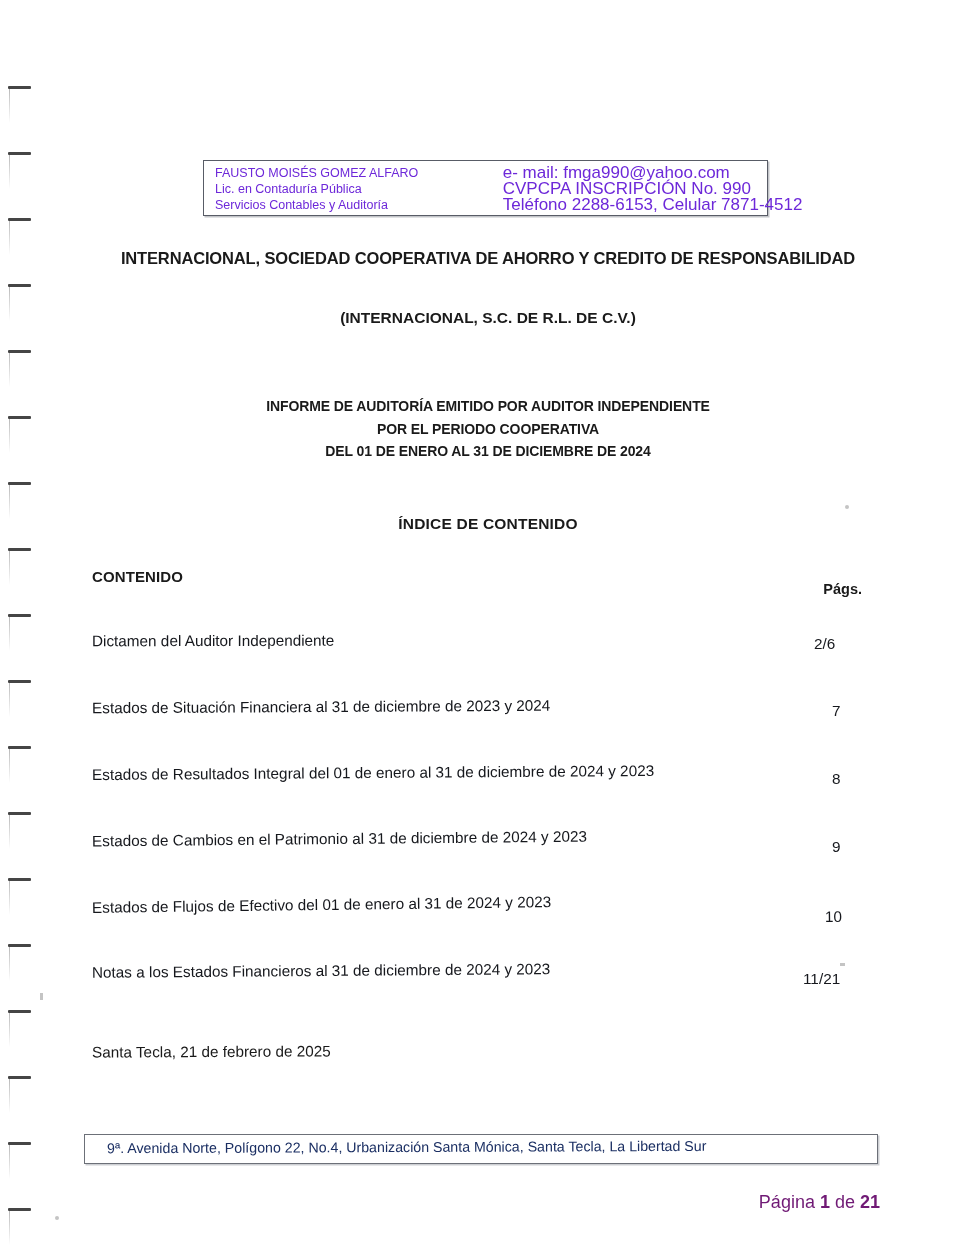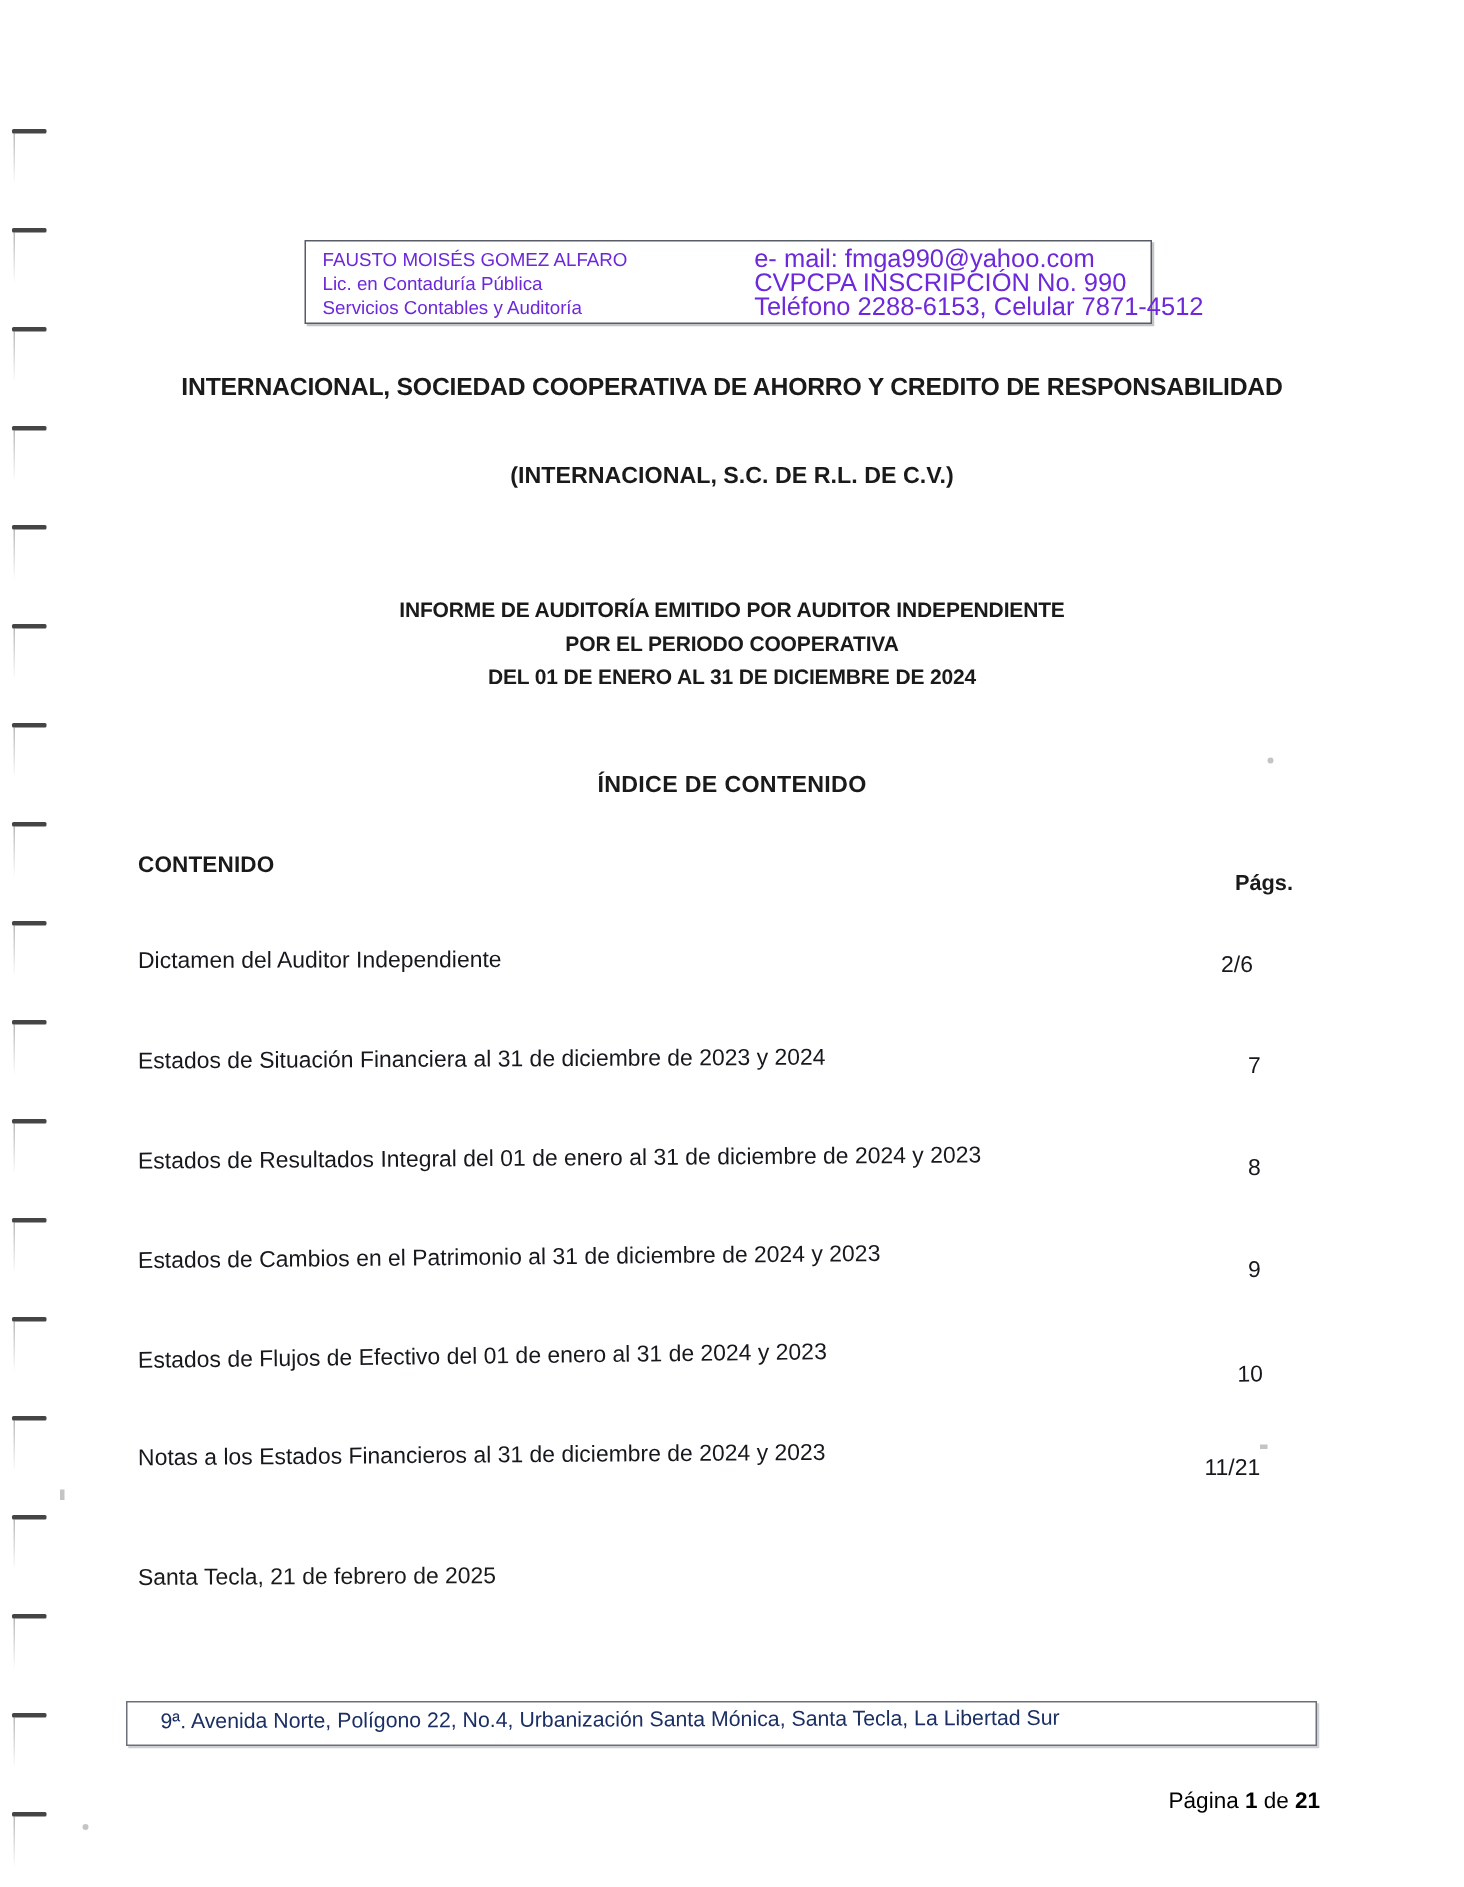--- a/index.html
+++ b/index.html
@@ -214,22 +214,22 @@
     font-size: 14.2px;
     color: #1b2f63;
     white-space: nowrap;
     transform: rotate(-0.22deg);
   }
 
   .page-footer {
     position: absolute;
     right: 96px;
     top: 1192px;
-    font-size: 15px;
-    color: #000000;
+    font-size: 18px;
+    color: #701a75;
     white-space: nowrap;
   }
   .page-footer .num { font-weight: bold; }
 </style>
 </head>
 <body>
 
 <div class="page">
 
   <div class="binding-marks">

